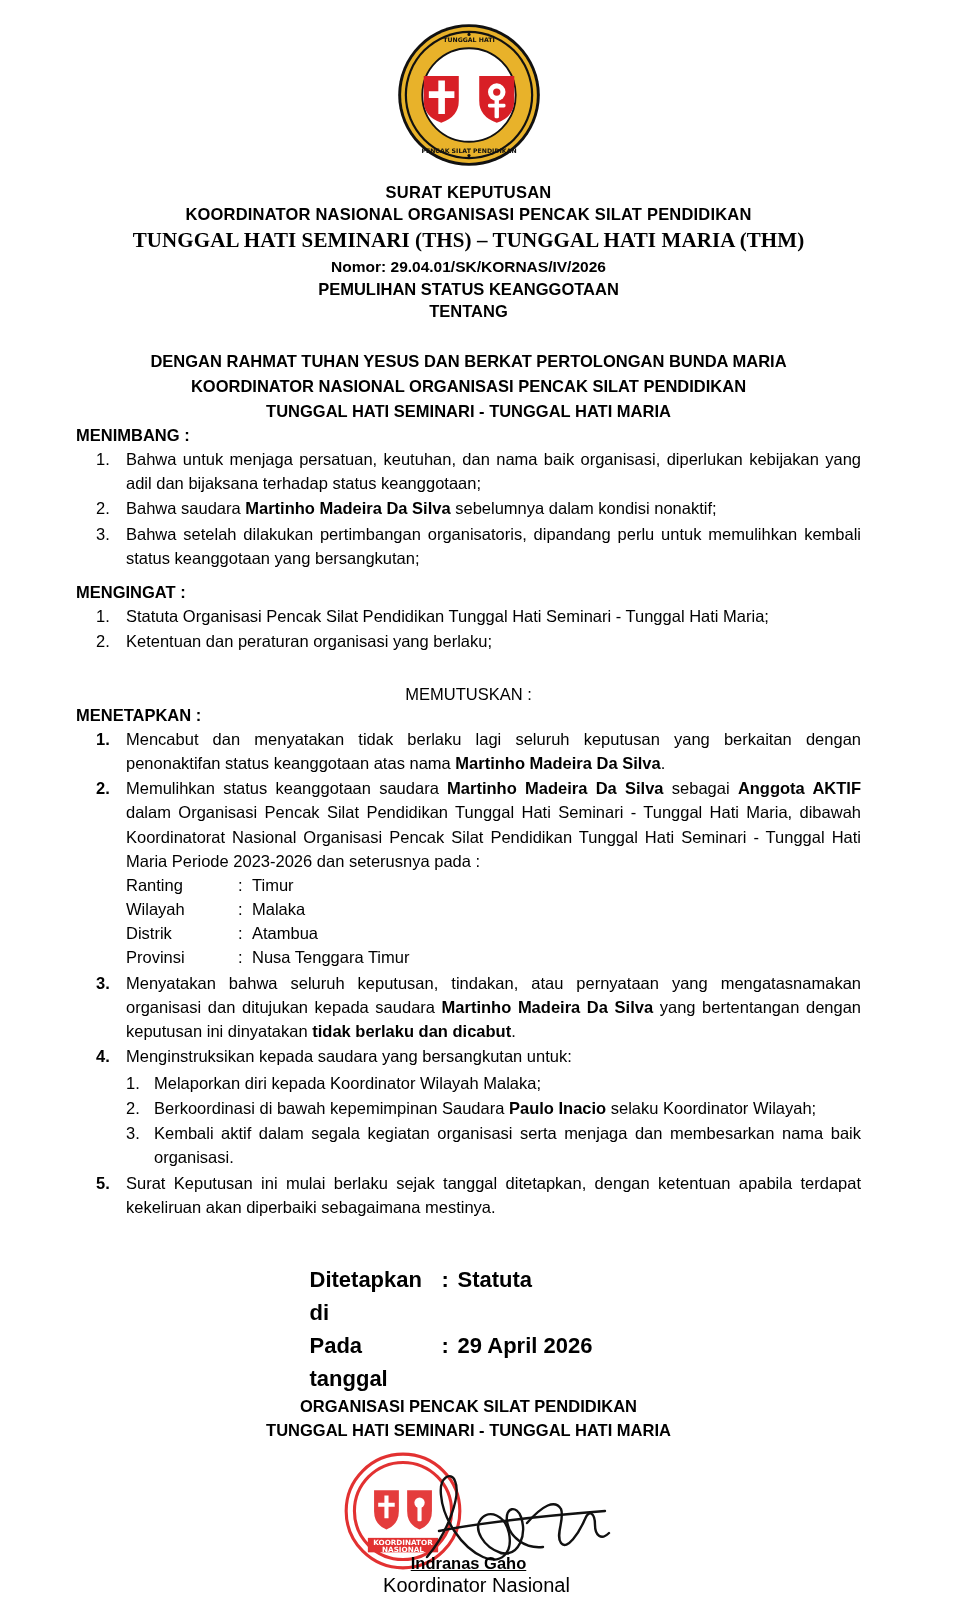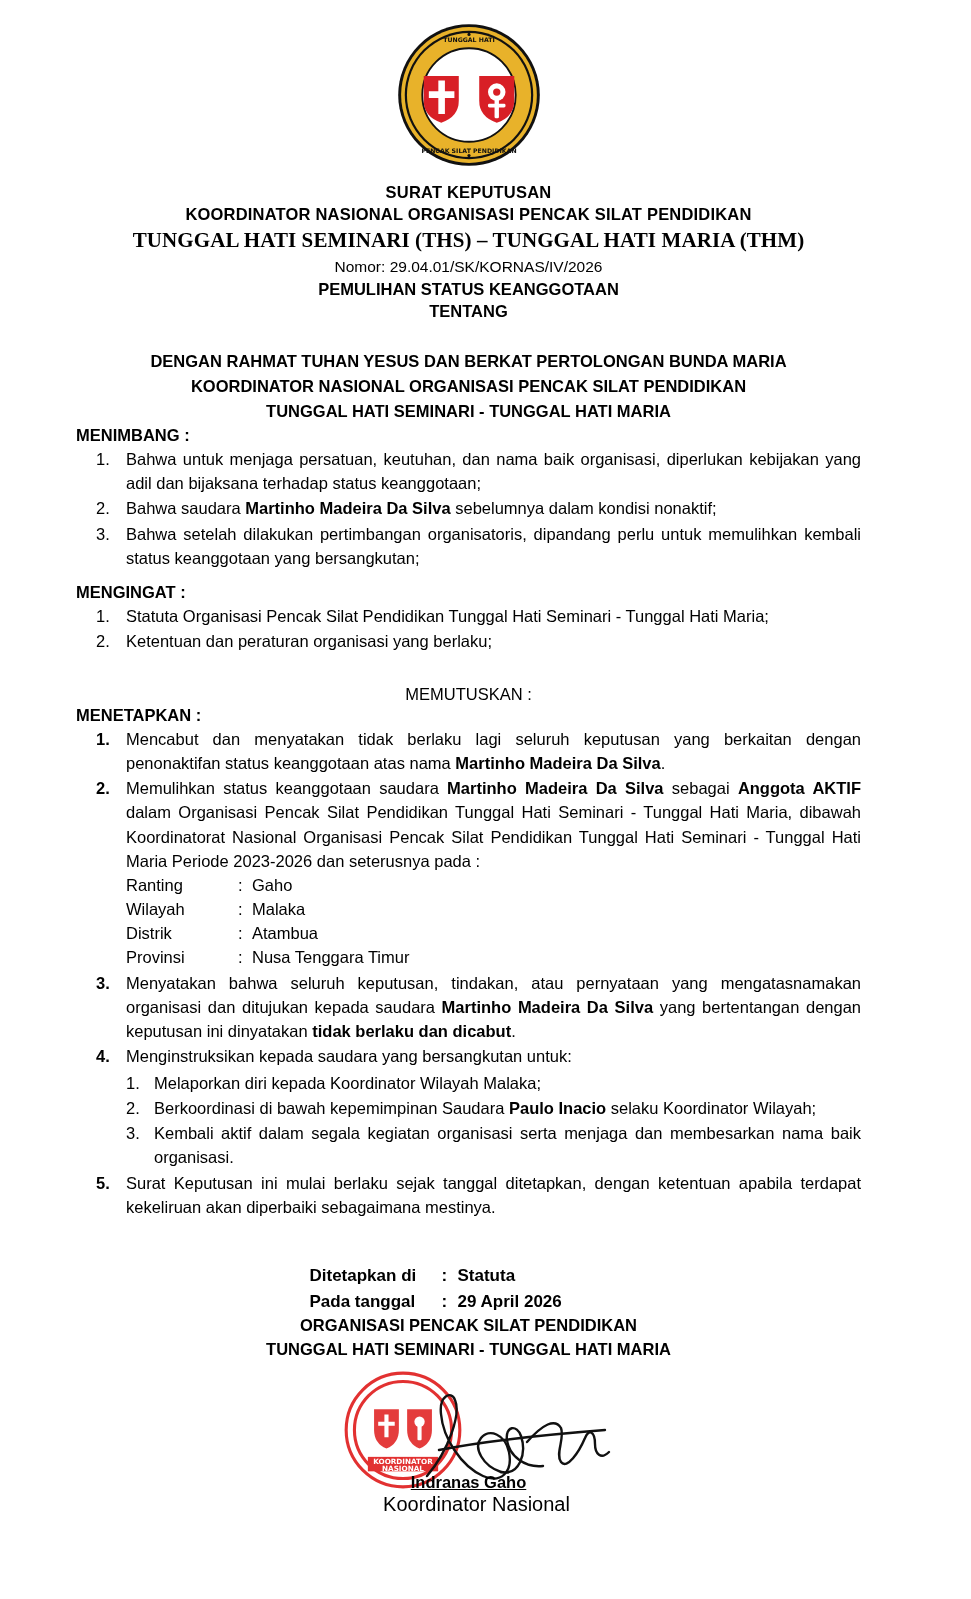--- a/index.html
+++ b/index.html
@@ -44,21 +44,21 @@
   .h-title-serif {
     font-family: "Liberation Serif", serif;
     font-size: 21px;
     font-weight: bold;
     letter-spacing: .1px;
     line-height: 1.25;
     margin-top: 1px;
   }
   .h-nomor {
     font-size: 15.5px;
-    font-weight: normal;
+    font-weight: bold;
     line-height: 1.5;
     margin-top: 2px;
   }
   .h-sub {
     font-size: 16.5px;
     font-weight: bold;
     line-height: 1.35;
   }
   .gap-sm { height: 10px; }
   .gap-md { height: 26px; }
@@ -140,21 +140,21 @@
   .kv-val { flex: 1 1 auto; }
 
   
   .closing {
     margin-top: 44px;
     text-align: center;
   }
   .close-row {
     display: flex;
     justify-content: center;
-    font-size: 17px;
+    font-size: 22px;
     font-weight: bold;
     line-height: 1.5;
   }
   .cr-key { width: 132px; text-align: left; }
   .cr-sep { width: 16px; text-align: left; }
   .cr-val { width: 170px; text-align: left; }
   .close-org {
     font-size: 16.5px;
     font-weight: bold;
     line-height: 1.45;
@@ -294,21 +294,21 @@
     </li>
 
     <li>
       <span class="mk">2.</span>
       <span>Memulihkan status keanggotaan saudara </span><b>Martinho Madeira Da Silva</b><span> sebagai </span><b>Anggota AKTIF</b><span> dalam Organisasi Pencak Silat Pendidikan Tunggal Hati Seminari - Tunggal Hati Maria, dibawah Koordinatorat Nasional Organisasi Pencak Silat Pendidikan Tunggal Hati Seminari - Tunggal Hati Maria Periode 2023-2026 dan seterusnya pada :</span>
 
       <div class="kv">
         <div class="kv-row">
           <span class="kv-key">Ranting</span>
           <span class="kv-sep">:</span>
-          <span class="kv-val">Gaho</span>
+          <span class="kv-val">Timur</span>
         </div>
         <div class="kv-row">
           <span class="kv-key">Wilayah</span>
           <span class="kv-sep">:</span>
           <span class="kv-val">Malaka</span>
         </div>
         <div class="kv-row">
           <span class="kv-key">Distrik</span>
           <span class="kv-sep">:</span>
           <span class="kv-val">Atambua</span>

